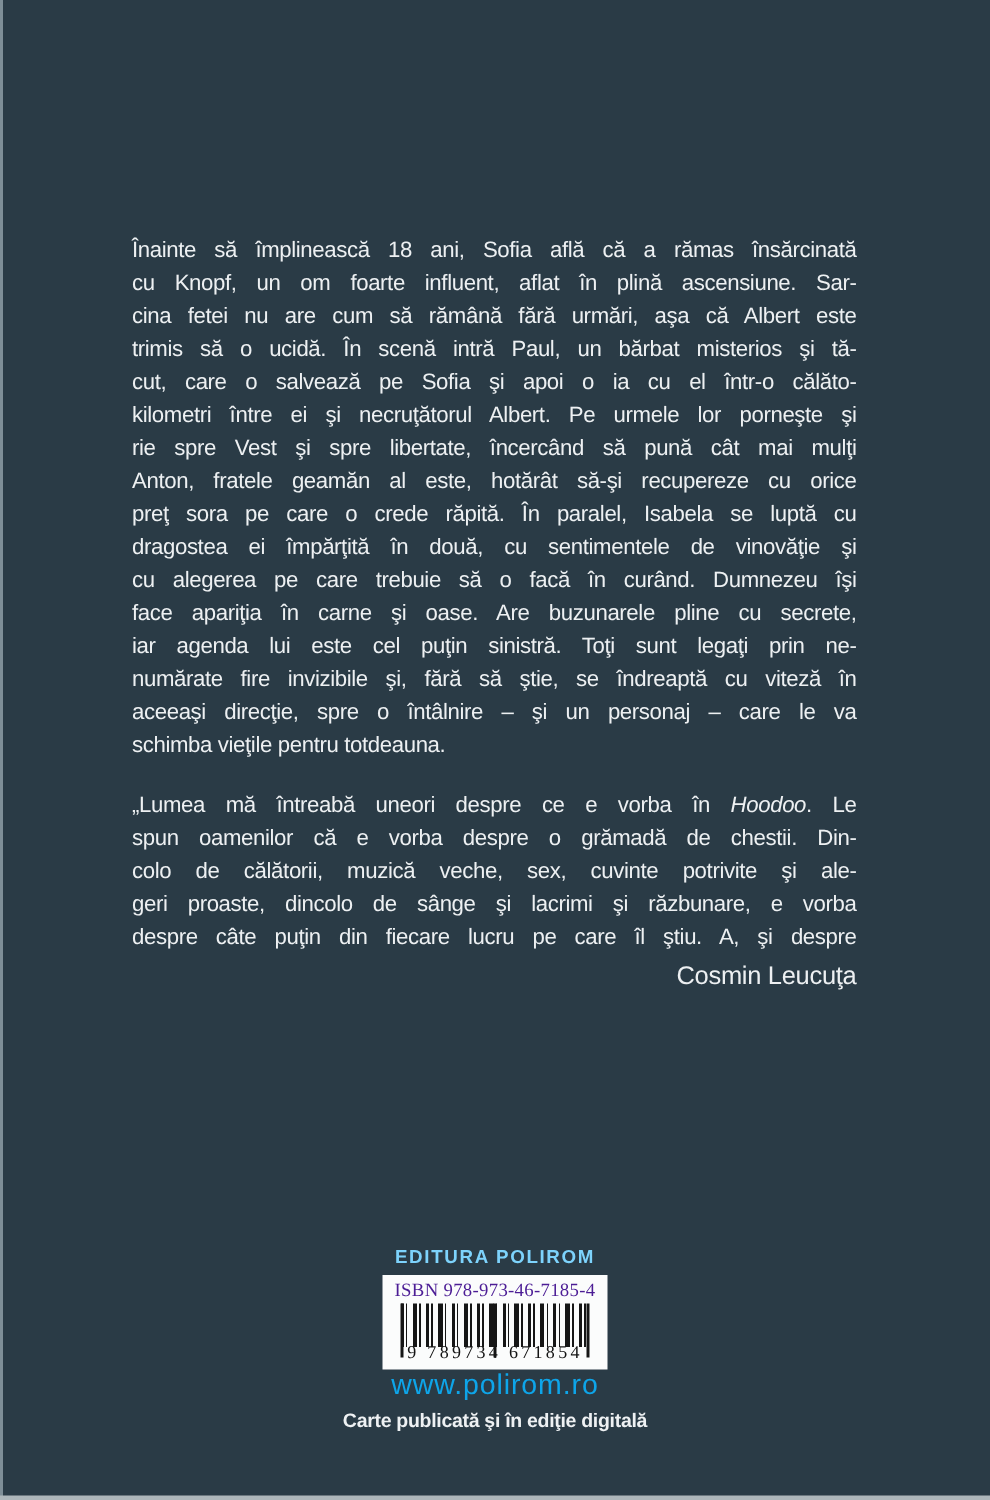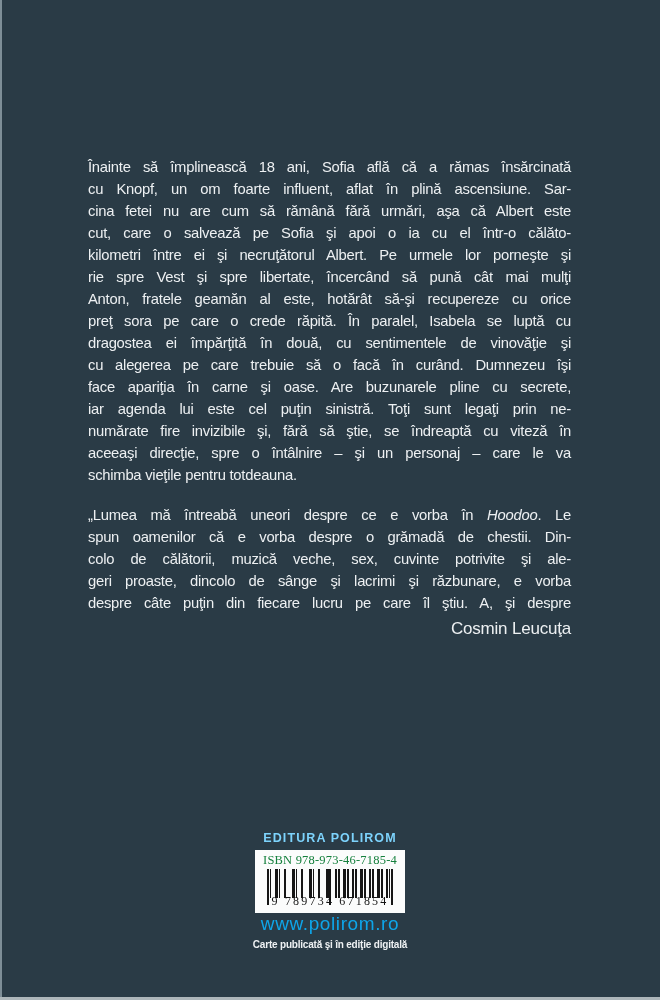--- a/index.html
+++ b/index.html
@@ -74,21 +74,21 @@
     width: 150px;
     height: 63px;
     background: #fbfcfc;
   }
   .isbn {
     padding-top: 3px;
     text-align: center;
     font-family: "Liberation Serif", serif;
     font-size: 12.5px;
     letter-spacing: 0.2px;
-    color: #15803d;
+    color: #4c1d95;
   }
   .bars-wrap {
     position: relative;
     height: 42px;
     margin: 1px 6px 0 6px;
   }
   .bars {
     position: absolute;
     left: 6px; right: 6px; top: 0;
     height: 29px;
@@ -127,37 +127,38 @@
     font-weight: normal;
     letter-spacing: 0.6px;
     color: #0ea5e9;
   }
   .digital-note {
     position: absolute;
     top: 939px;
     left: 0; width: 100%;
     text-align: center;
     font-weight: bold;
-    font-size: 10px;
+    font-size: 13px;
     letter-spacing: -0.2px;
     color: #eef1f3;
   }
 </style>
 </head>
 <body>
 
 <div class="cover">
   <div class="edge-left"></div>
   <div class="edge-bottom"></div>
 
   <div class="text-block">
     <div class="para-synopsis">
       <div class="ln">Înainte să împlinească 18 ani, Sofia află că a rămas însărcinată</div>
       <div class="ln">cu Knopf, un om foarte influent, aflat în plină ascensiune. Sar-</div>
       <div class="ln">cina fetei nu are cum să rămână fără urmări, aşa că Albert este</div>
+      <div class="ln">trimis să o ucidă. În scenă intră Paul, un bărbat misterios şi tă-</div>
       <div class="ln">cut, care o salvează pe Sofia şi apoi o ia cu el într-o călăto-</div>
       <div class="ln">kilometri între ei şi necruţătorul Albert. Pe urmele lor porneşte şi</div>
       <div class="ln">rie spre Vest şi spre libertate, încercând să pună cât mai mulţi</div>
       <div class="ln">Anton, fratele geamăn al este, hotărât să-şi recupereze cu orice</div>
       <div class="ln">preţ sora pe care o crede răpită. În paralel, Isabela se luptă cu</div>
       <div class="ln">dragostea ei împărţită în două, cu sentimentele de vinovăţie şi</div>
       <div class="ln">cu alegerea pe care trebuie să o facă în curând. Dumnezeu îşi</div>
       <div class="ln">face apariţia în carne şi oase. Are buzunarele pline cu secrete,</div>
       <div class="ln">iar agenda lui este cel puţin sinistră. Toţi sunt legaţi prin ne-</div>
       <div class="ln">numărate fire invizibile şi, fără să ştie, se îndreaptă cu viteză în</div>

